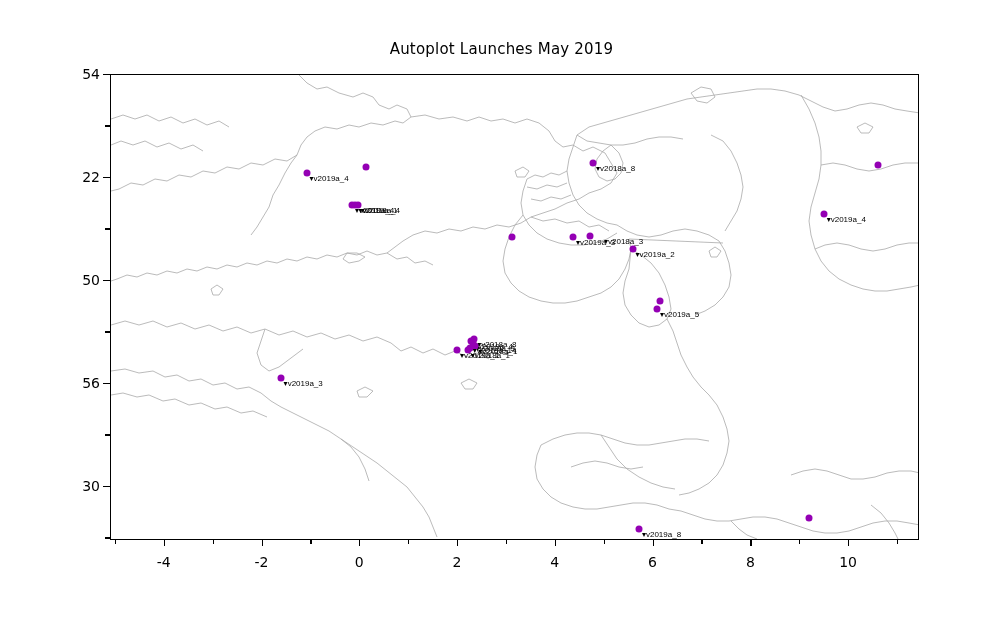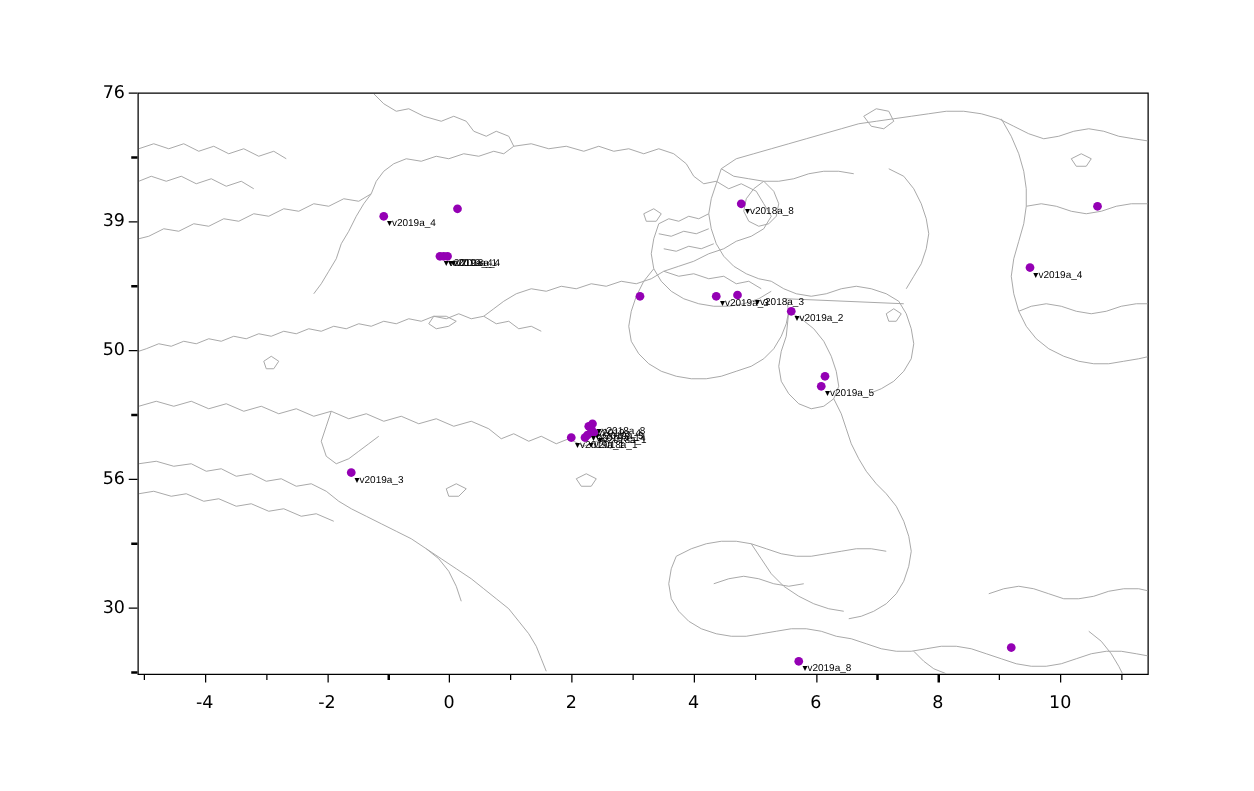--- a/index.html
+++ b/index.html
@@ -61,20 +61,21 @@
     text-align:right;
     transform:translateY(-50%);
   }
   #xticklabels,#yticklabels{position:absolute;left:0;top:0;width:1003px;height:633px;}
 </style>
 </head>
 <body>
 
 <div id="figure">
 
+  <div id="title">Autoplot Launches May 2019</div>
 
   <div id="axes">
     <svg id="mapsvg" viewBox="0 0 809 466" preserveAspectRatio="none">
       <g fill="none" stroke="#a9a9a9" stroke-width="0.8">
 
         <path d="M188 0 L196 8 L206 14 L216 12 L228 18 L242 22 L252 18 L262 22 L268 30 L278 34 L286 30 L296 34 L300 42 L292 48 L284 46 L272 50 L260 48 L248 52 L238 50 L226 54 L214 52 L204 56 L196 62 L190 70 L186 80 L180 88"></path>
         <path d="M300 42 L314 40 L328 44 L342 42 L356 46 L368 42 L380 46 L392 44 L404 48 L416 44 L428 48"></path>
         <path d="M428 48 L438 56 L444 66 L452 72 L462 70 L472 76 L482 72 L494 78 L500 88 L506 98 L500 108 L490 114 L478 118 L468 124 L456 128 L444 134 L432 138 L420 142"></path>
         <path d="M420 142 L410 148 L398 152 L386 150 L374 154 L362 152 L350 156 L338 154 L326 158 L314 156 L302 160 L292 166 L284 172 L276 178"></path>
         <path d="M276 178 L266 180 L256 176 L246 180 L236 178 L226 182 L216 180 L206 184 L196 182 L186 186 L176 184 L166 188 L156 186 L146 190 L136 188 L126 192 L116 190 L106 194 L96 192 L86 196 L76 194 L66 198 L56 196 L46 200 L36 198 L26 202 L16 200 L6 204 L0 206"></path>
@@ -221,23 +222,23 @@
       <div class="xtick" style="left: 897.003px; top: 540px; height: 4px; bottom: auto; position: absolute;"></div>
     </div>
   <div id="yticklabels">
       <div class="ytick" style="left: 103px; top: 485.934px; width: 7px; position: absolute;"></div>
       <div class="yticklabel" style="left: 58px; width: 42px; top: 485.934px;">30</div>
       <div class="ytick" style="left: 103px; top: 382.95px; width: 7px; position: absolute;"></div>
       <div class="yticklabel" style="left: 58px; width: 42px; top: 382.95px;">56</div>
       <div class="ytick" style="left: 103px; top: 279.967px; width: 7px; position: absolute;"></div>
       <div class="yticklabel" style="left: 58px; width: 42px; top: 279.967px;">50</div>
       <div class="ytick" style="left: 103px; top: 176.983px; width: 7px; position: absolute;"></div>
-      <div class="yticklabel" style="left: 58px; width: 42px; top: 176.983px;">39</div>
+      <div class="yticklabel" style="left: 58px; width: 42px; top: 176.983px;">22</div>
       <div class="ytick" style="left: 103px; top: 74px; width: 7px; position: absolute;"></div>
-      <div class="yticklabel" style="left: 58px; width: 42px; top: 74px;">76</div>
+      <div class="yticklabel" style="left: 58px; width: 42px; top: 74px;">54</div>
       <div class="ytick" style="left: 105px; top: 537.425px; width: 5px; position: absolute;"></div>
       <div class="ytick" style="left: 105px; top: 434.442px; width: 5px; position: absolute;"></div>
       <div class="ytick" style="left: 105px; top: 331.459px; width: 5px; position: absolute;"></div>
       <div class="ytick" style="left: 105px; top: 228.475px; width: 5px; position: absolute;"></div>
       <div class="ytick" style="left: 105px; top: 125.492px; width: 5px; position: absolute;"></div>
     </div>
 
 </div>
 
 </body></html>

